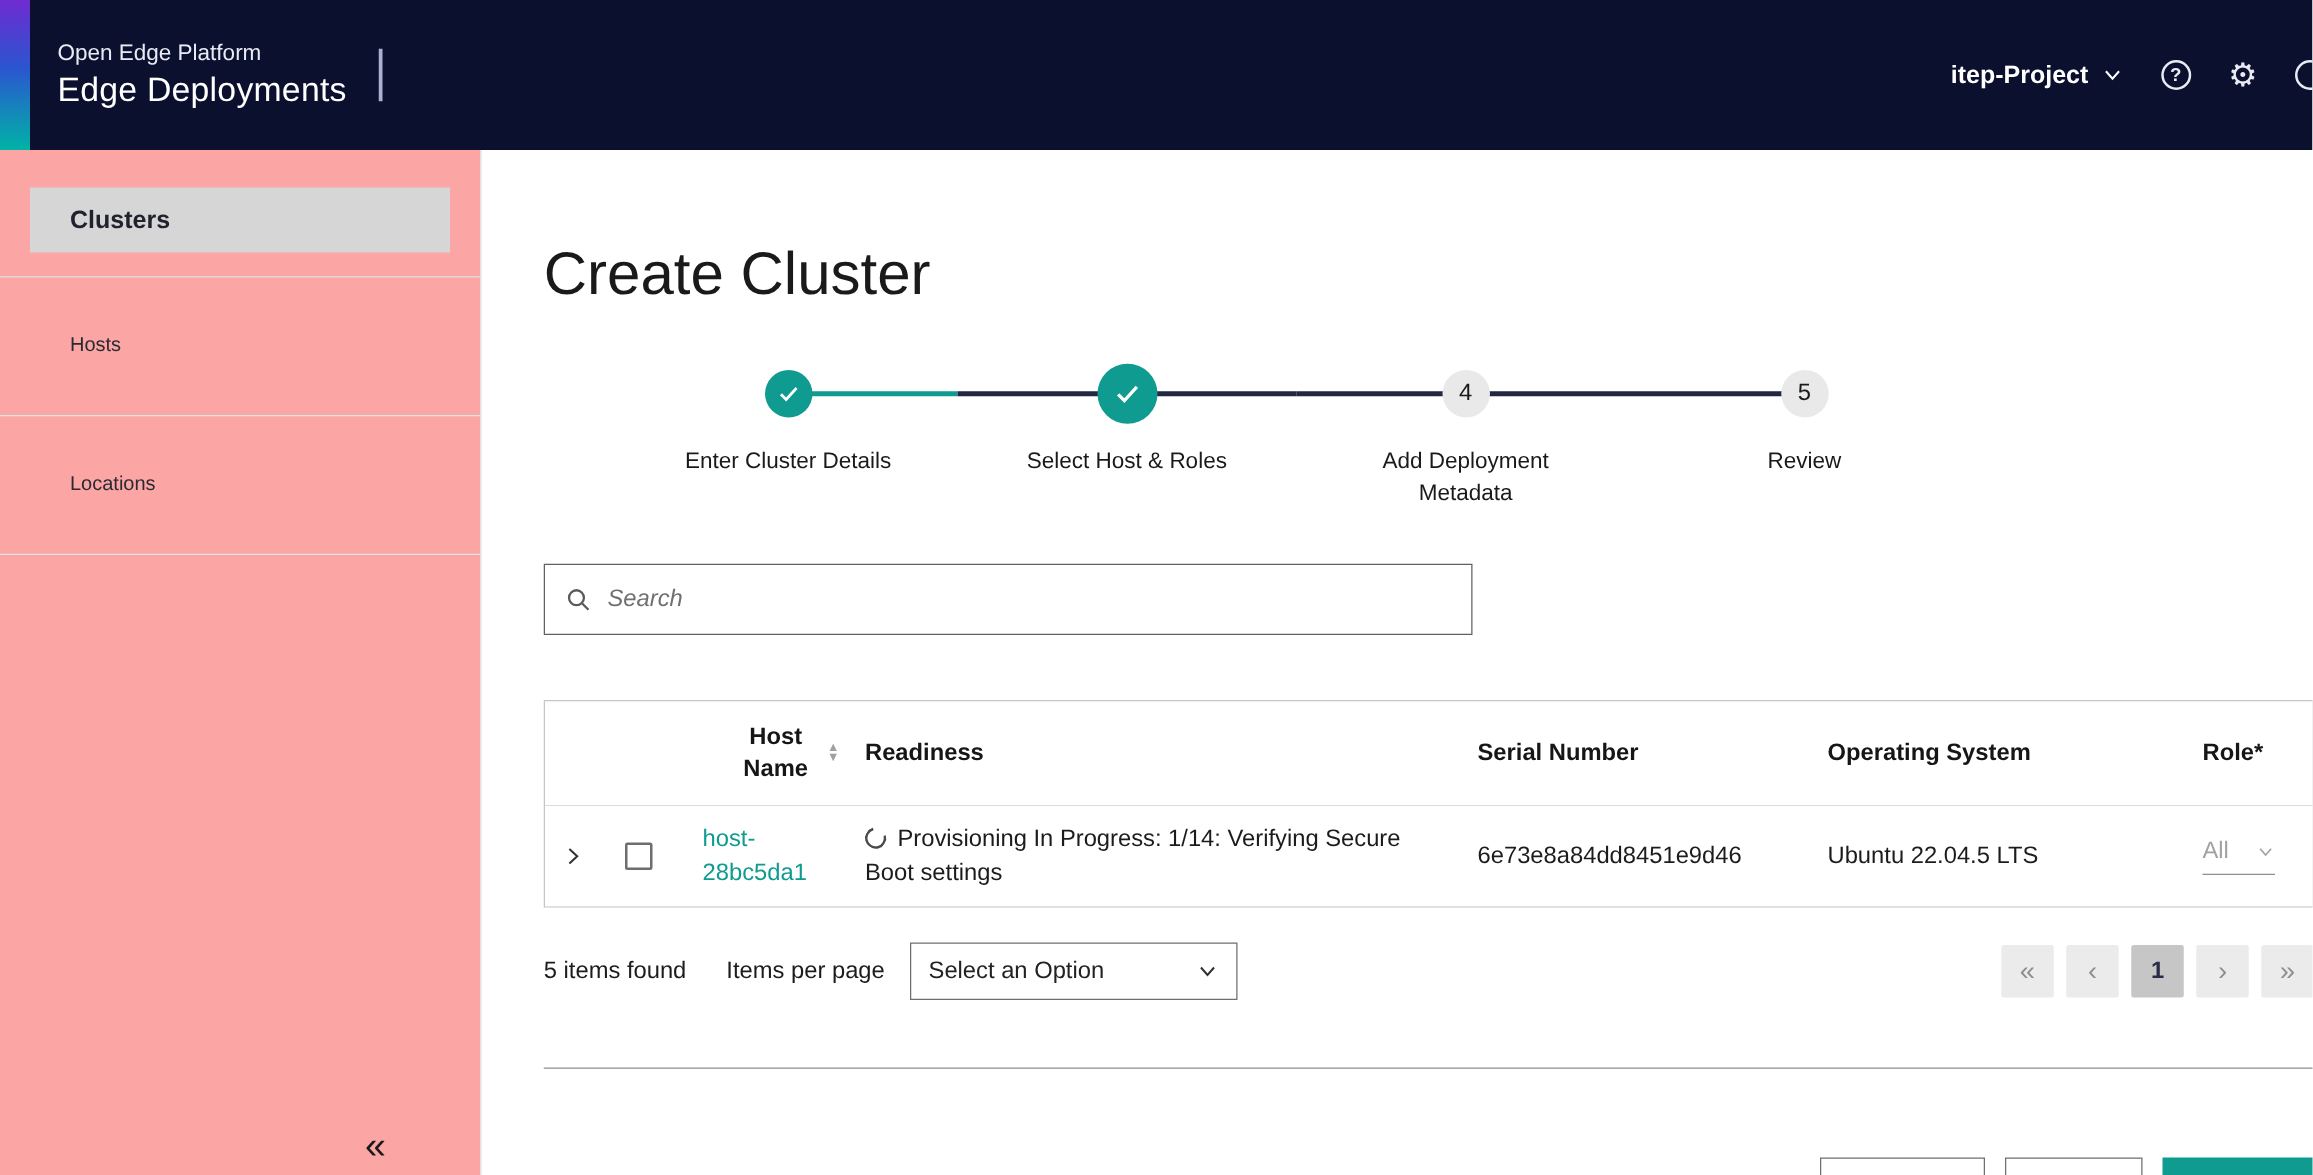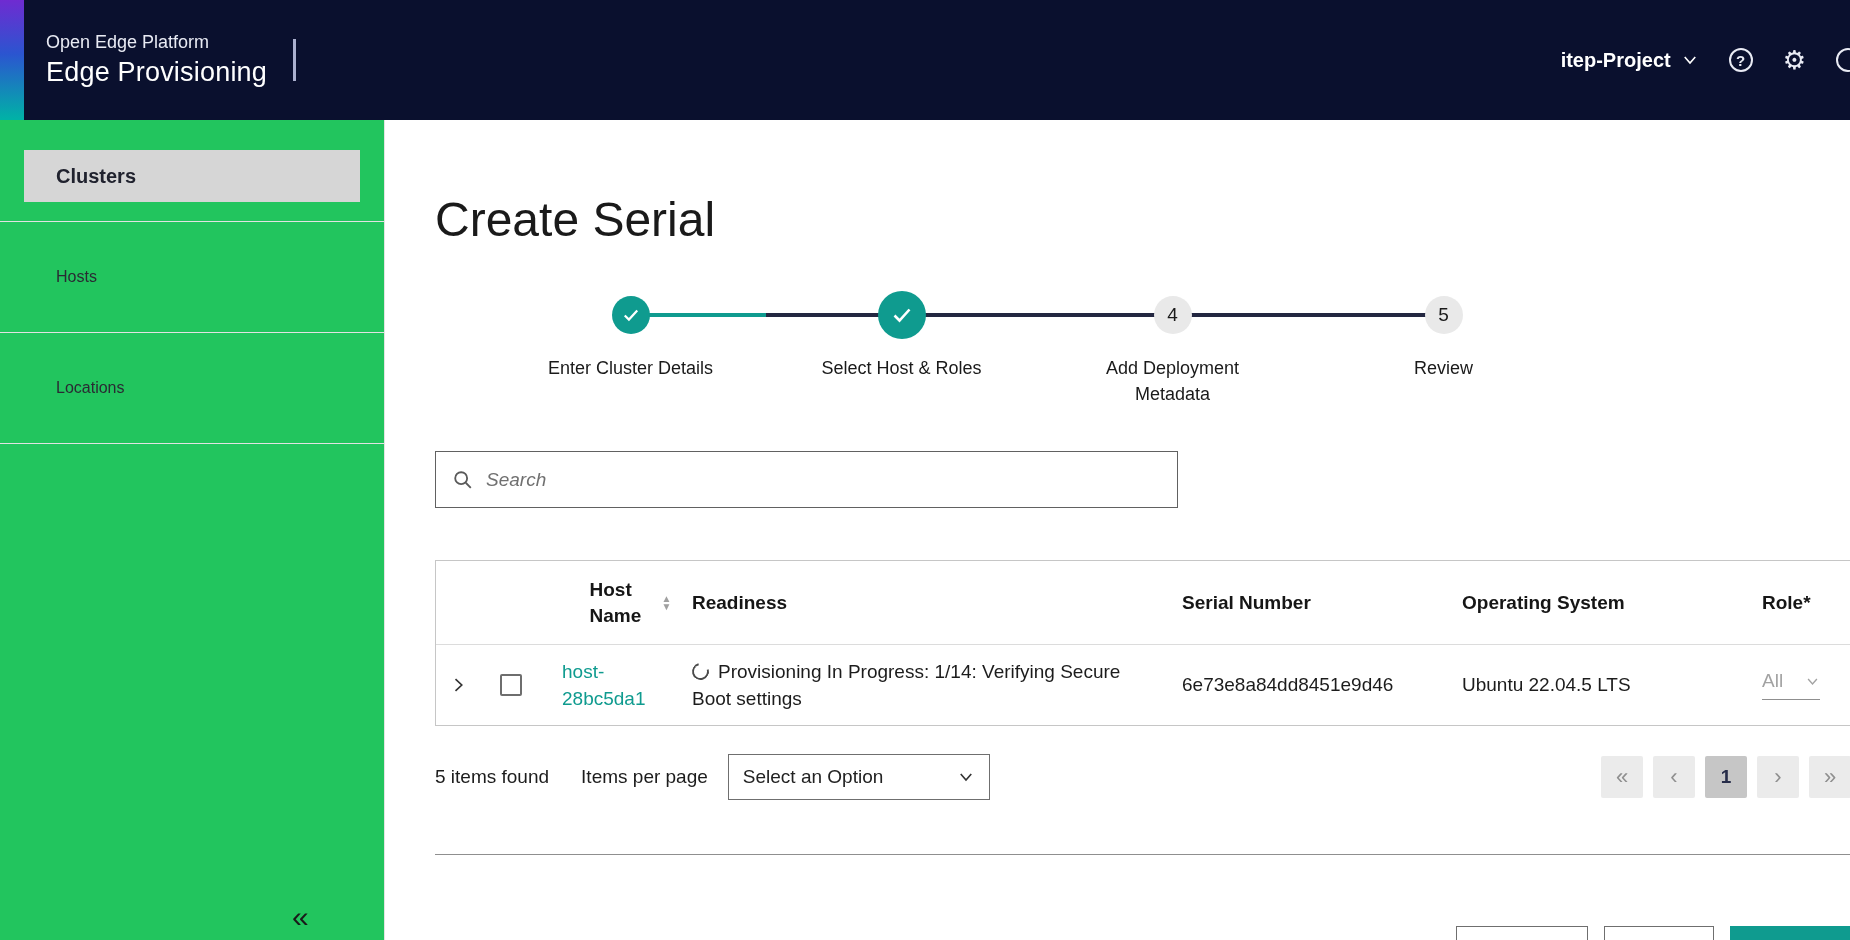--- a/index.html
+++ b/index.html
@@ -37,21 +37,21 @@
     color: #e9ebf4; font-size: 15px; font-weight: 700; display: flex;
     align-items: center; justify-content: center; }
   .gear-glyph { color: #e9ebf4; font-size: 26px; line-height: 1; }
   .partial-icon { width: 24px; height: 24px; border: 2px solid #e9ebf4; border-radius: 50%;
     margin-right: -14px; flex: 0 0 24px; }
 
   
   .page-body { display: flex; height: 820px; }
 
   
-  .sidebar { width: 385px; flex: 0 0 385px; background: #22c55e;
+  .sidebar { width: 385px; flex: 0 0 385px; background: #fca5a5;
     border-right: 1px solid #e3e3e3; position: relative; }
   .side-active { margin: 30px 24px 0 24px; height: 52px; background: #d6d6d6;
     display: flex; align-items: center; padding-left: 32px; font-size: 20px;
     font-weight: 700; color: #20222e; cursor: pointer; }
   .side-sep { border-top: 1px solid #e2e2e2; margin-top: 19px; }
   .side-item { height: 111px; border-bottom: 1px solid #e2e2e2; display: flex;
     align-items: center; padding-left: 56px; font-size: 16px; color: #2a2a33;
     cursor: pointer; }
   .collapse-btn { position: absolute; bottom: 8px; left: 292px; font-size: 30px;
     color: #1a1a1a; cursor: pointer; line-height: 1; }
@@ -89,21 +89,21 @@
 
   
   .host-table { margin-top: 52px; width: 1416px; border: 1px solid #c6c6c6; }
   .t-head, .t-row { display: grid;
     grid-template-columns: 54px 52px 150px 490px 280px 300px 1fr; align-items: center; }
   .t-head { height: 84px; border-bottom: 1px solid #dcdcdc; font-weight: 700;
     font-size: 19px; color: #161616; }
   .t-row { height: 80px; background: #fff; }
   .th, .td { padding-right: 10px; }
   .th-host { display: flex; align-items: center; justify-content: center; gap: 10px; }
-  .th-host .host-head-text { width: 62px; text-align: left; line-height: 1.35; margin-left: 37px; }
+  .th-host .host-head-text { width: 62px; text-align: center; line-height: 1.35; margin-left: 37px; }
   .sort-stack { display: flex; flex-direction: column; line-height: 8px;
     color: #a0a0a0; font-size: 10px; cursor: pointer; }
   .td-chevron { display: flex; justify-content: center; cursor: pointer; }
   .td-check { display: flex; justify-content: center; }
   .cb { width: 22px; height: 22px; border: 2px solid #6e6e6e; border-radius: 2px;
     background: #fff; cursor: pointer; display: inline-block; }
   .host-link { color: #0f9b8f; font-size: 19px; text-decoration: none; cursor: pointer;
     display: inline-block; width: 102px; line-height: 1.45; }
   .readiness-cell { font-size: 19px; color: #1c1c1c; line-height: 1.45;
     max-width: 452px; }
@@ -142,21 +142,21 @@
   .btn.back { width: 110px; }
   .btn.primary { width: 122px; background: #0f9b8f; color: #fff; border: none; }
 </style>
 </head>
 <body>
 
 <header class="topbar">
   <div class="stripe"></div>
   <div class="brand">
     <div class="brand-top">Open Edge Platform</div>
-    <div class="brand-bottom">Edge Provisioning</div>
+    <div class="brand-bottom">Edge Deployments</div>
   </div>
   <div class="brand-divider"></div>
   <div class="header-right">
     <div class="project">
       <span>itep-Project</span>
       <span style="display:flex;">
         <svg width="18" height="18" viewBox="0 0 24 24" fill="none">
           <polyline points="5,8 12,16 19,8" stroke="#ffffff" stroke-width="2.2" fill="none"></polyline>
         </svg>
       </span>
@@ -179,21 +179,21 @@
     <div class="side-item">
       <span>Hosts</span>
     </div>
     <div class="side-item">
       <span>Locations</span>
     </div>
     <div class="collapse-btn">«</div>
   </aside>
 
   <main class="main">
-    <h1 class="page-title">Create Serial</h1>
+    <h1 class="page-title">Create Cluster</h1>
 
     <div class="stepper">
       <div class="step">
         <div class="track">
           <span class="line right teal"></span>
           <div class="dot complete">
             <svg width="20" height="20" viewBox="0 0 24 24" fill="none">
               <polyline points="4.5,12.5 9.5,17.5 19.5,6.5" stroke="#ffffff" stroke-width="2.6" fill="none"></polyline>
             </svg>
           </div>

